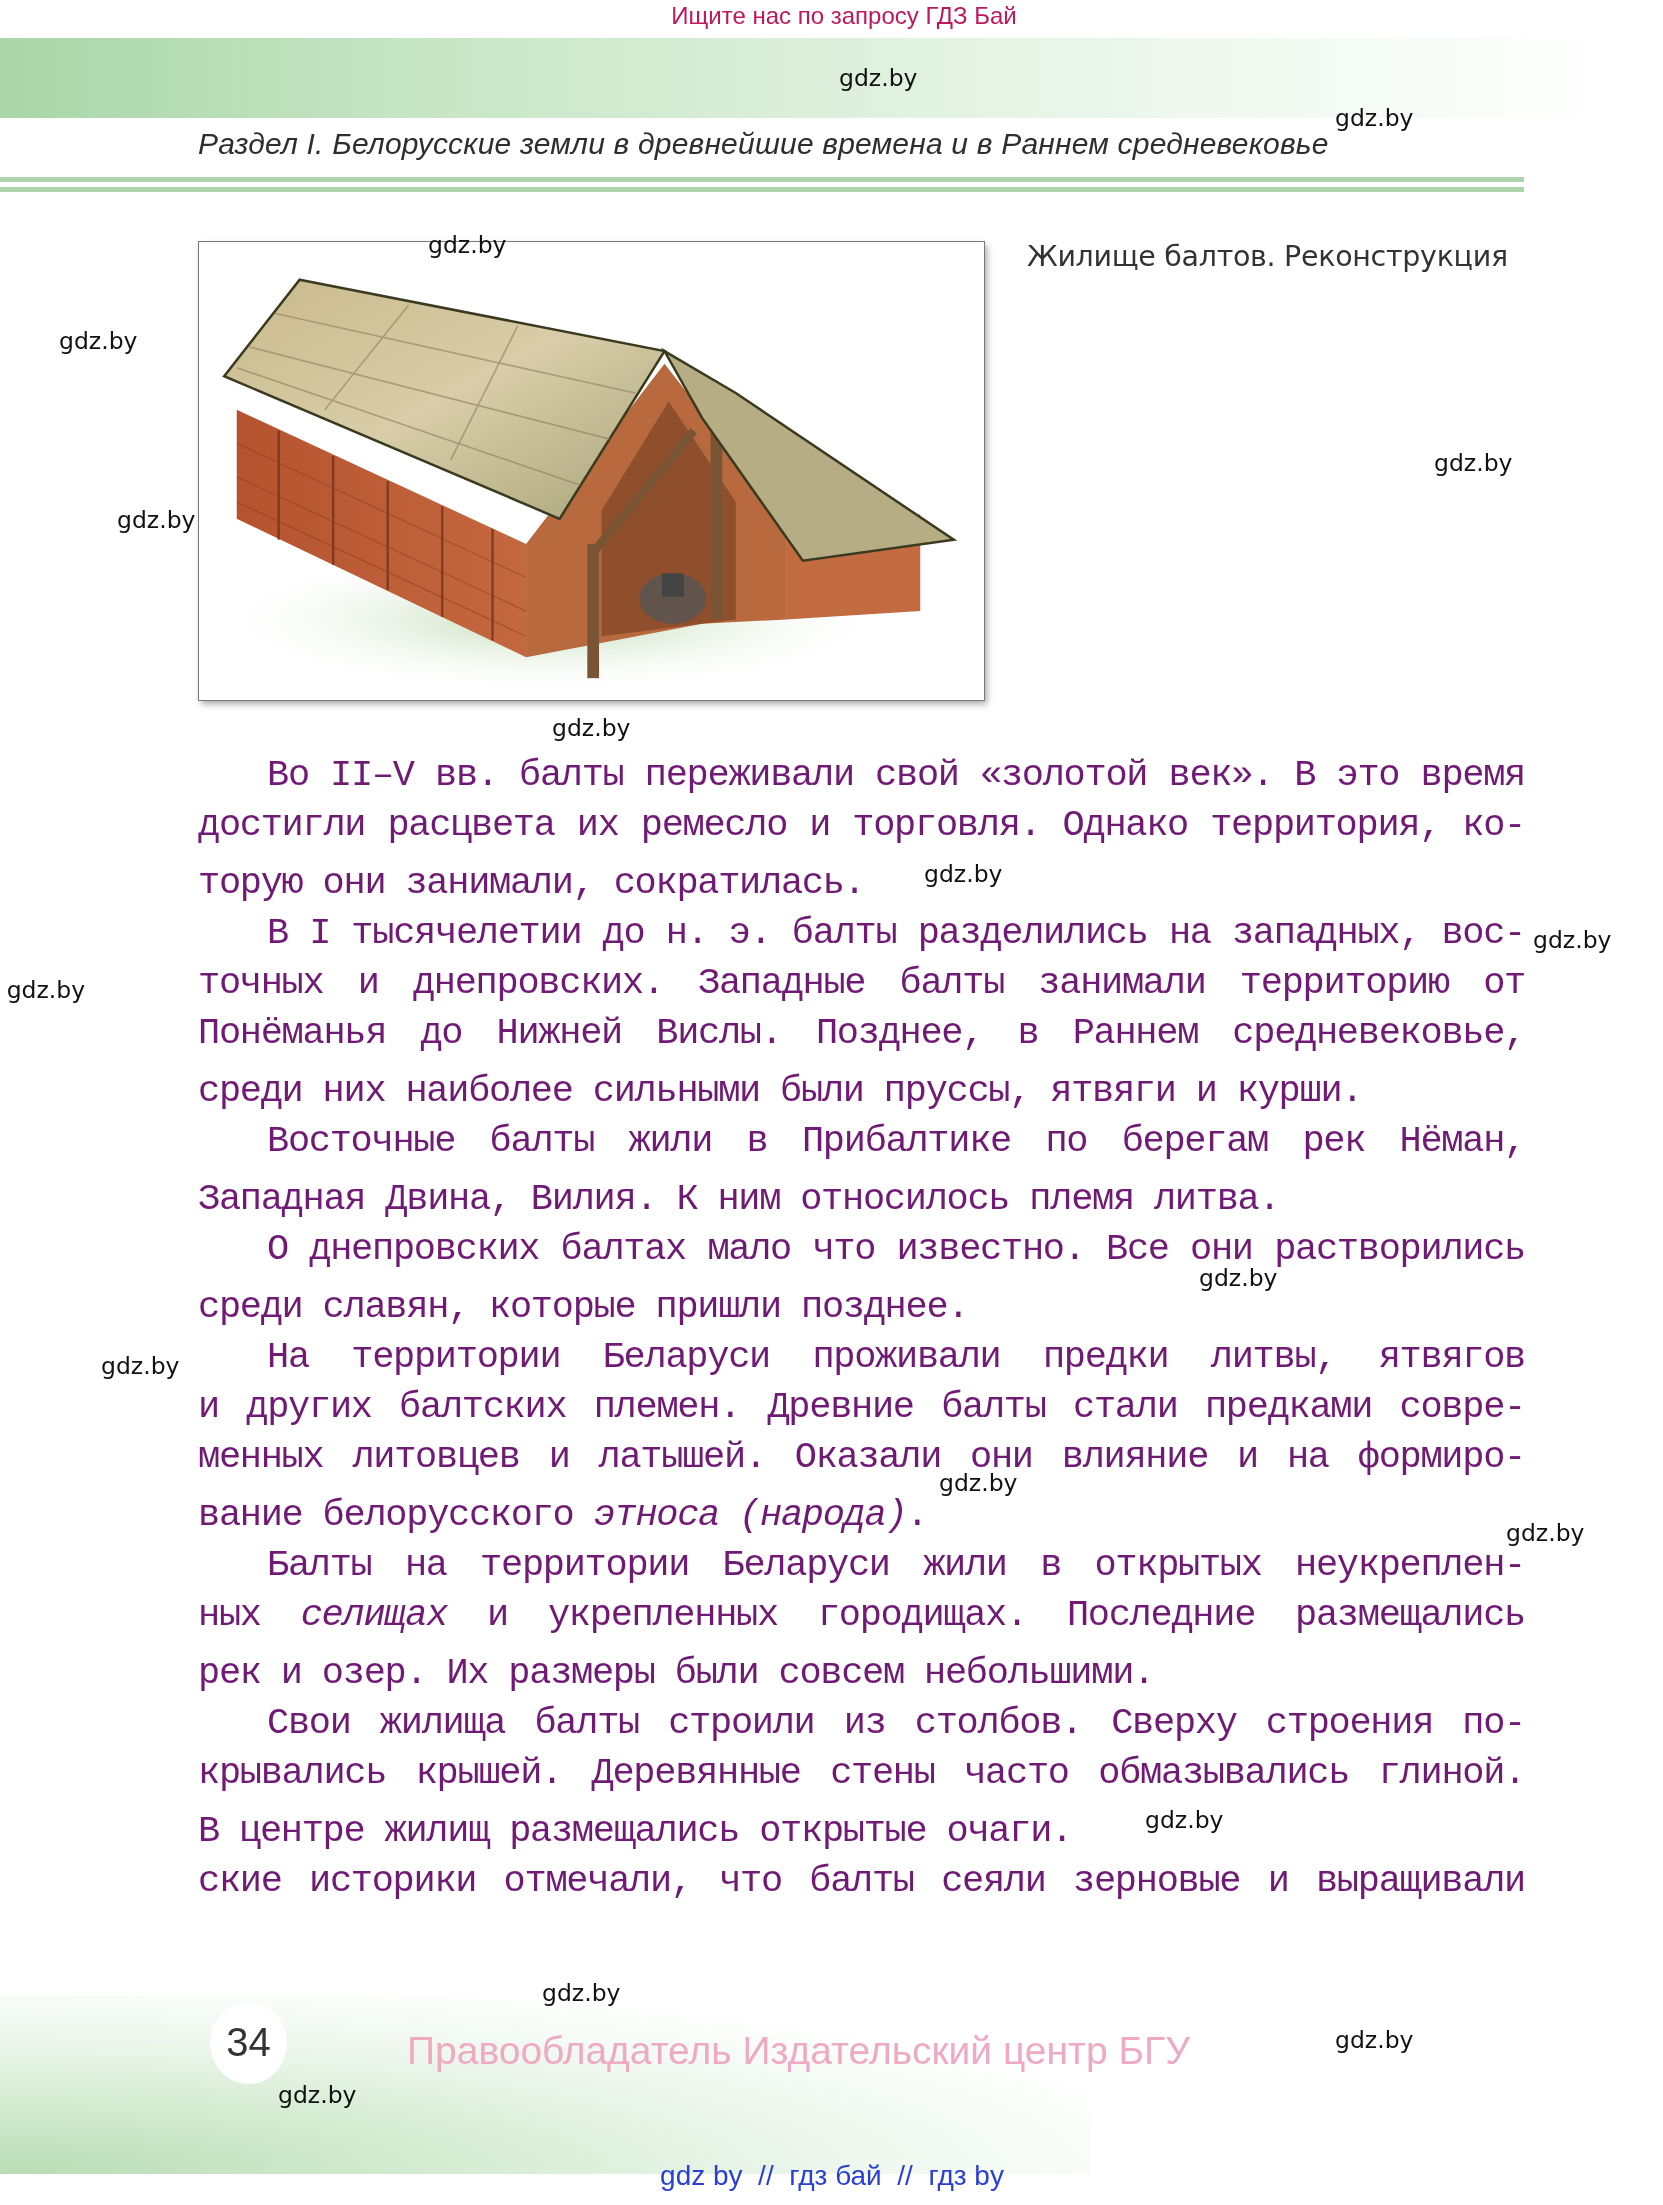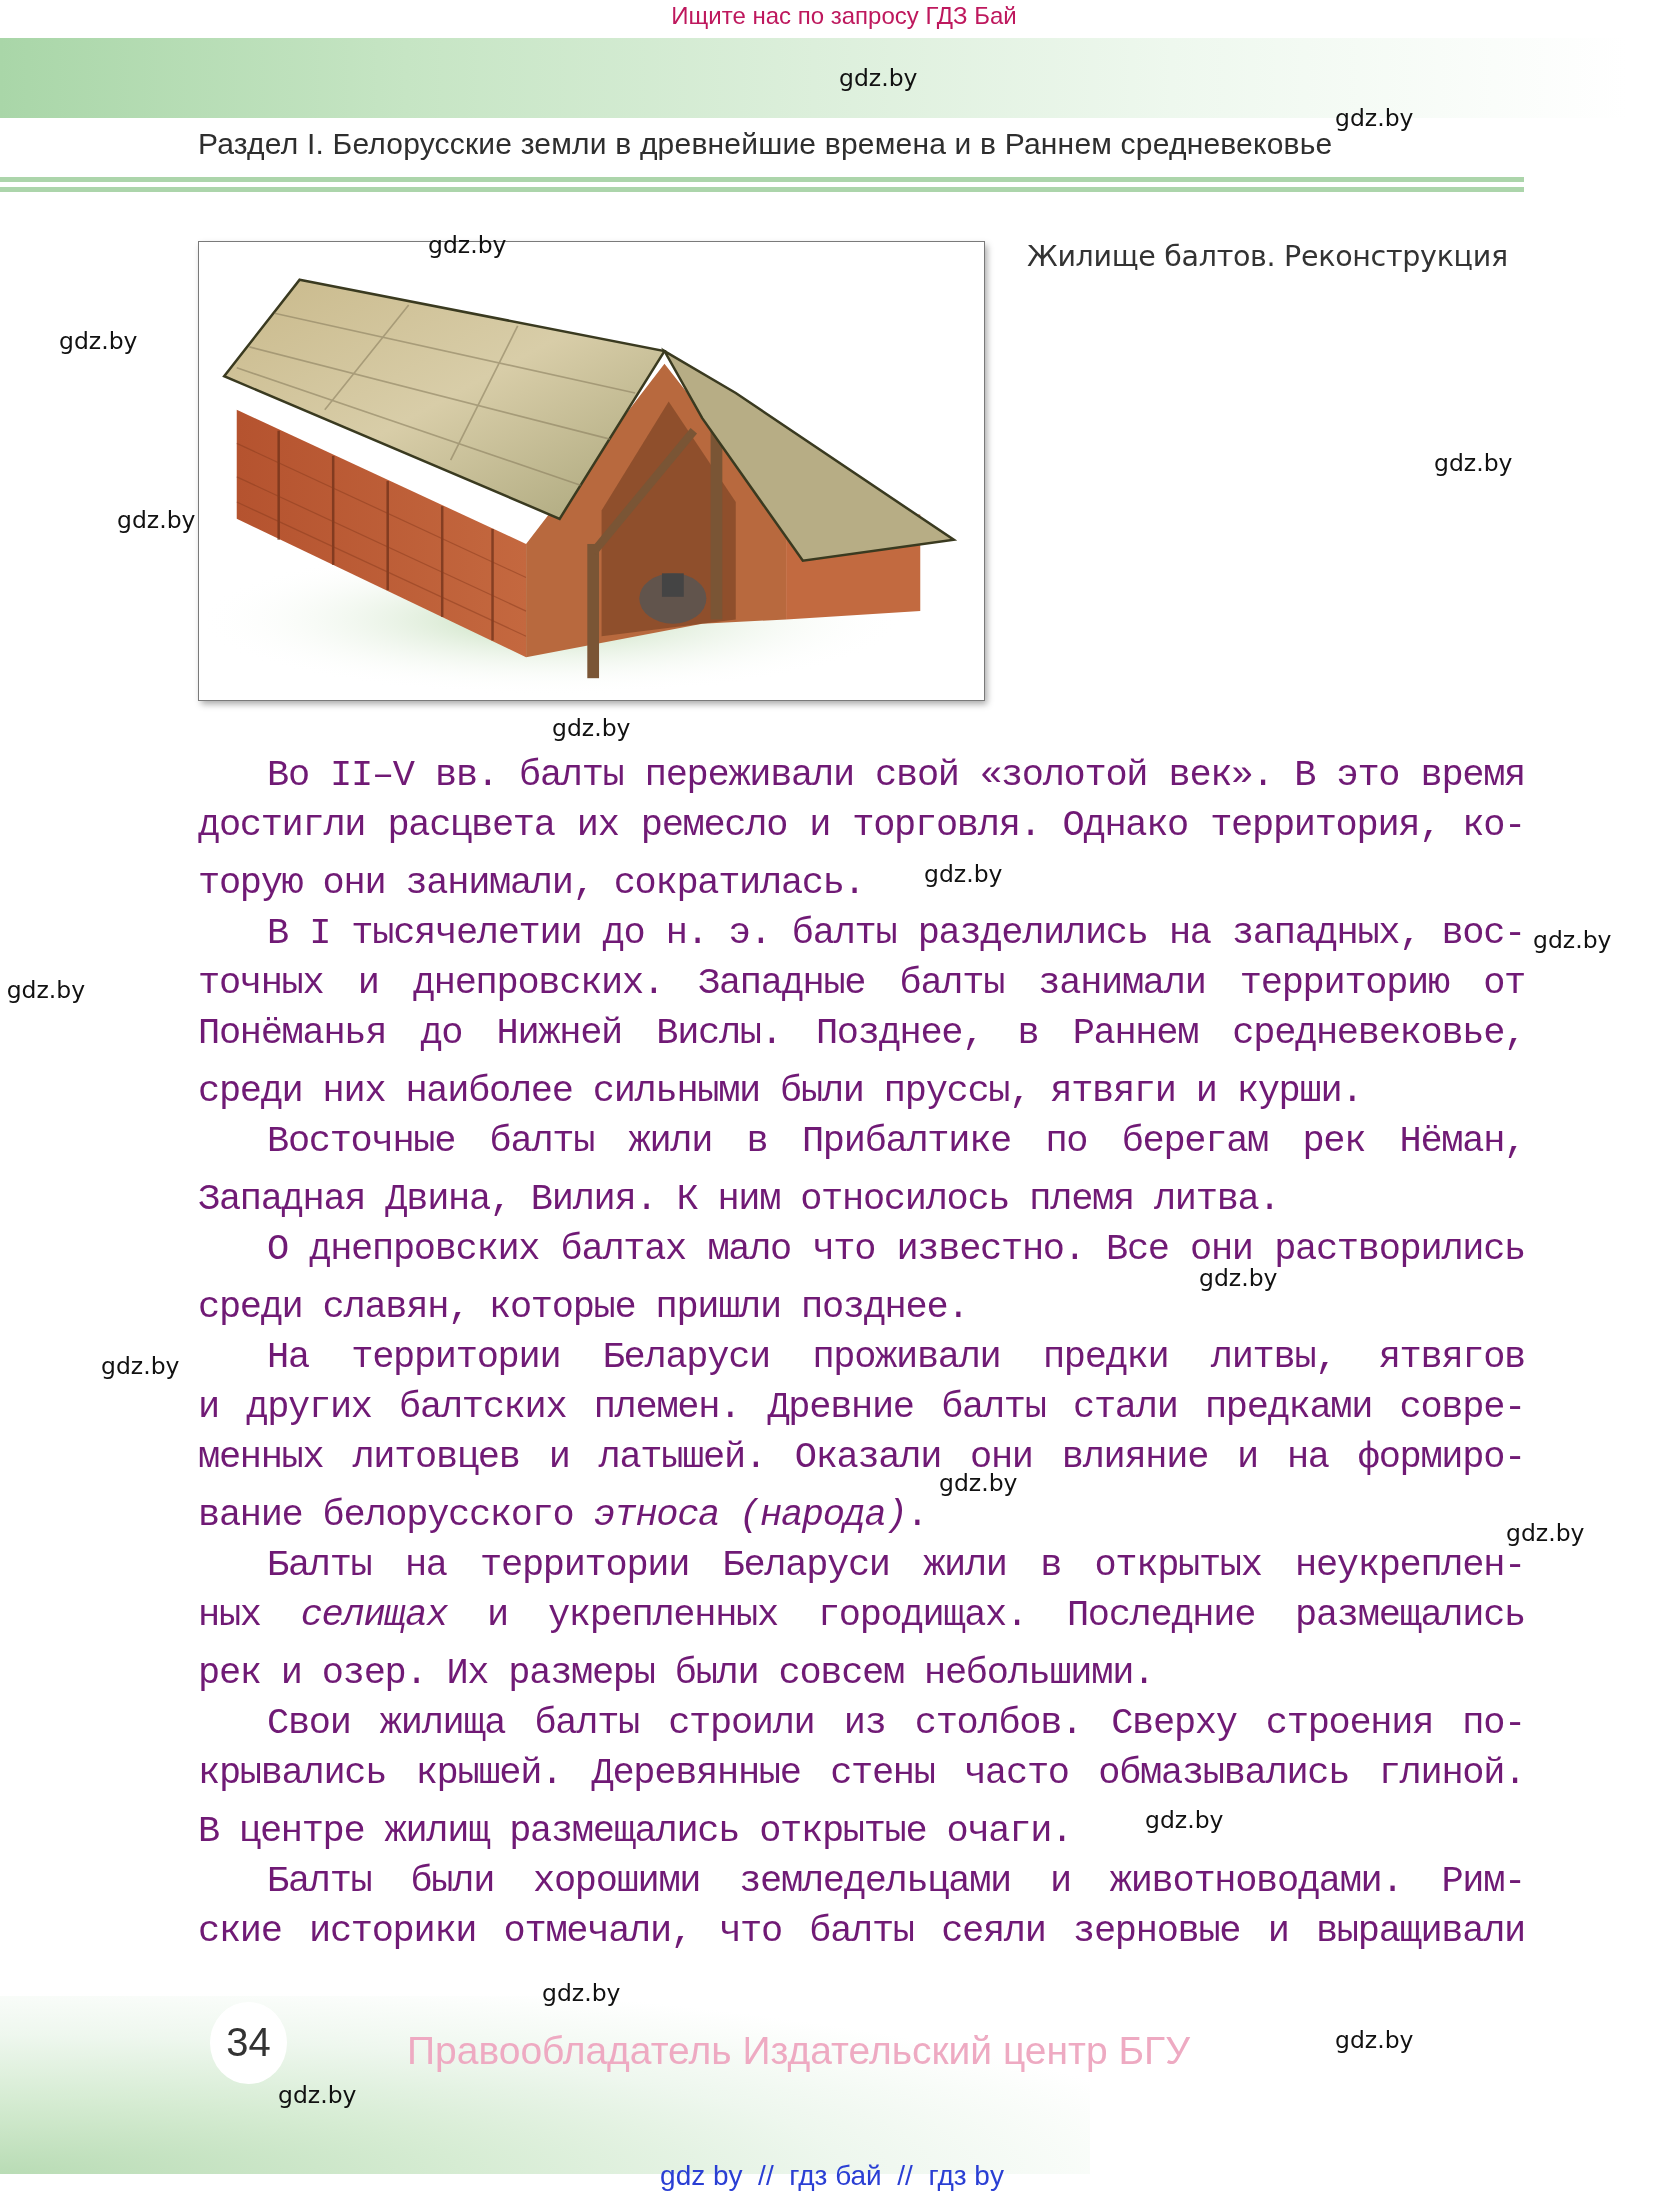--- a/index.html
+++ b/index.html
@@ -17,21 +17,21 @@
     font-family: "Liberation Sans", sans-serif; font-size: 24px; color: #be185d;
   }
 
   
   .header-band {
     left: 0; top: 38px; width: 1627px; height: 80px;
     background: linear-gradient(to right, #a9d6a8 0%, #c6e5c4 25%, #dcefdb 50%, #eef8ee 72%, #ffffff 100%);
   }
   .section-title {
     left: 198px; top: 127px; font-family: "Liberation Sans", sans-serif;
-    font-size: 30px; color: #2e2e2e; white-space: nowrap; letter-spacing: 0.2px;
+    font-size: 30px; color: #2e2e2e; white-space: nowrap; letter-spacing: 0.2px; font-style: italic;
   }
   .rule { left: 0; width: 1524px; height: 5px; background: #acd5ab; }
   .rule.r1 { top: 177px; }
   .rule.r2 { top: 187px; }
 
   
   .figure-frame {
     left: 198px; top: 241px; width: 785px; height: 458px;
     border: 1.7px solid #7a7a7a; background: #fff;
     box-shadow: 3.4px 4.2px 6.7px rgba(0,0,0,0.35);
@@ -179,21 +179,20 @@
     <span class="line indent">Балты на территории Беларуси жили в открытых неукреплен-</span>
     <span class="line"><span>ных </span><em>селищах</em><span> и укрепленных городищах. Последние размещались</span></span>
     <span class="line last">рек и озер. Их размеры были совсем небольшими.</span>
   </p>
   <p class="para">
     <span class="line indent">Свои жилища балты строили из столбов. Сверху строения по-</span>
     <span class="line">крывались крышей. Деревянные стены часто обмазывались глиной.</span>
     <span class="line last">В центре жилищ размещались открытые очаги.</span>
   </p>
   <p class="para">
-    <span class="line indent">Балты были хорошими земледельцами и животноводами. Рим-</span>
     <span class="line">ские историки отмечали, что балты сеяли зерновые и выращивали</span>
   </p>
 </div>
 
 <div class="abs footer-band"></div>
 <div class="abs page-badge">34</div>
 <div class="abs copyright">Правообладатель Издательский центр БГУ</div>
 <div class="abs promo-bottom">gdz by  //  гдз бай  //  гдз by</div>
 
 <div id="wm-layer">

